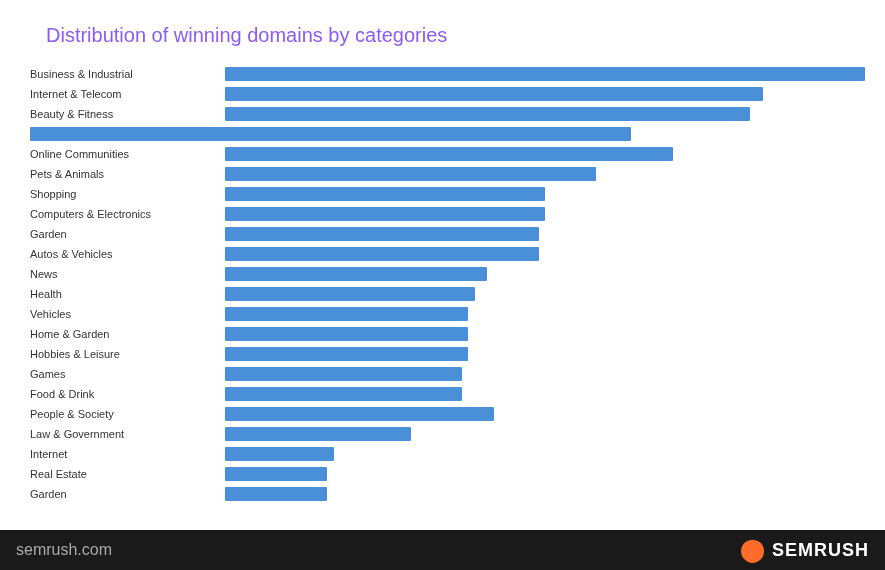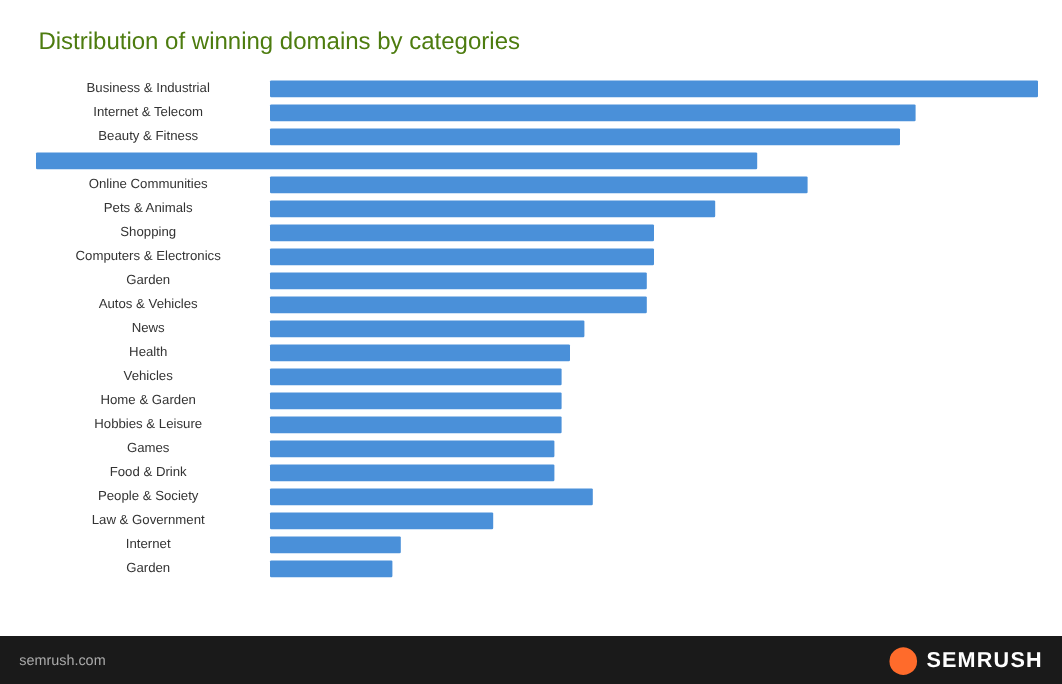--- a/index.html
+++ b/index.html
@@ -12,38 +12,38 @@
       flex-direction: column;
     }
     .chart-container {
       flex: 1;
       padding: 24px 20px 10px 20px;
       background: #fff;
     }
     .chart-title {
       font-size: 20px;
       font-weight: 400;
-      color: #4d7c0f;
+      color: #8b5cf6;
       margin-bottom: 18px;
-      margin-left: 12px;
+      margin-left: 26px;
     }
     .chart-area {
       display: flex;
       flex-direction: column;
       gap: 3px;
       padding-left: 10px;
     }
     .bar-row {
       display: flex;
       align-items: center;
       height: 17px;
     }
     .bar-label {
       width: 195px;
-      text-align: center;
+      text-align: left;
       font-size: 11px;
       color: #333;
       padding-right: 8px;
       white-space: nowrap;
       flex-shrink: 0;
     }
     .bar-track {
       flex: 1;
       height: 14px;
       position: relative;
@@ -57,21 +57,21 @@
       background: #1a1a1a;
       height: 40px;
       display: flex;
       align-items: center;
       justify-content: space-between;
       padding: 0 16px;
       flex-shrink: 0;
     }
     .footer-url {
       color: #aaa;
-      font-size: 12px;
+      font-size: 16px;
       text-align: center;
     }
     .semrush-logo {
       display: flex;
       align-items: center;
       gap: 6px;
       color: #fff;
       font-size: 18px;
       font-weight: 700;
       letter-spacing: 1px;
@@ -197,20 +197,26 @@
       <div class="bar-row">
         <div class="bar-label">Law &amp; Government</div>
         <div class="bar-track">
           <div class="bar-fill" style="width: 29%;"></div>
         </div>
       </div>
       <div class="bar-row">
         <div class="bar-label">Internet</div>
         <div class="bar-track">
           <div class="bar-fill" style="width: 17%;"></div>
+        </div>
+      </div>
+      <div class="bar-row">
+        <div class="bar-label">Real Estate</div>
+        <div class="bar-track">
+          <div class="bar-fill" style="width: 16%;"></div>
         </div>
       </div>
       <div class="bar-row">
         <div class="bar-label">Garden</div>
         <div class="bar-track">
           <div class="bar-fill" style="width: 16%;"></div>
         </div>
       </div>
     </div>
 </div>

